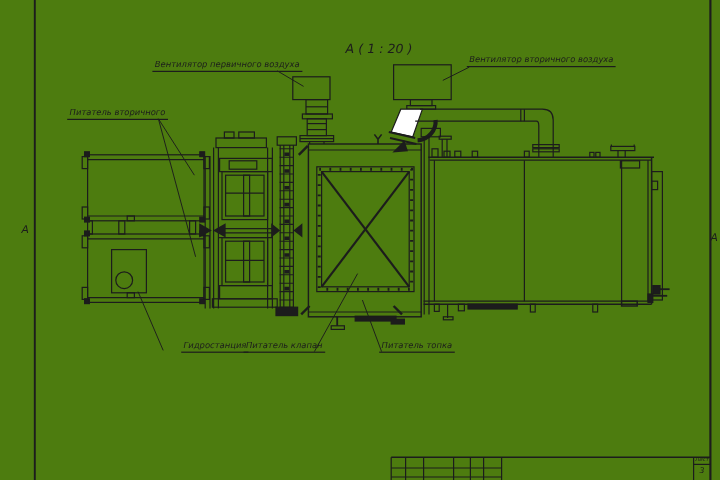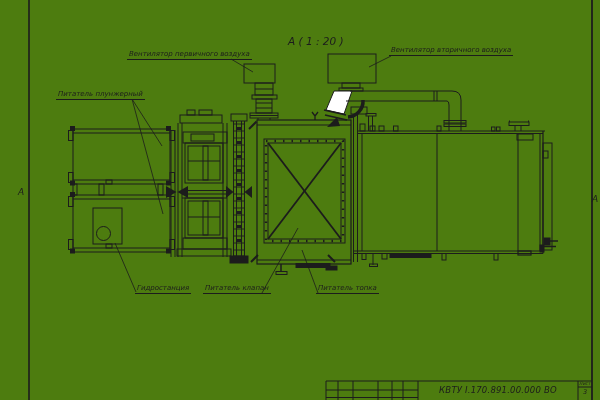--- a/index.html
+++ b/index.html
@@ -231,28 +231,27 @@
       <line x1="318" y1="293" x2="302" y2="250"></line>
     </g>
   </svg>
 
   <div class="view-title" style="left:288px;top:35px">А ( 1 : 20 )</div>
 
   <div class="lbl" style="left:389px;top:46px">Вентилятор вторичного воздуха</div>
 
   <div class="lbl" style="left:127px;top:50px">Вентилятор первичного воздуха</div>
 
-  <div class="lbl" style="left:56px;top:90px">Питатель плунжерный</div>
-
-  <div class="lbl" style="left:135px;top:284px">Гидростанция</div>
+  <div class="lbl" style="left:56px;top:90px">Питатель вторичного</div>
+
+  <div class="lbl" style="left:151px;top:284px">Гидростанция</div>
 
   <div class="lbl" style="left:203px;top:284px">Питатель клапан</div>
 
   <div class="lbl" style="left:316px;top:284px">Питатель топка</div>
 
   <div class="section-marker" style="left:18px;top:187px">А</div>
 
   <div class="section-marker" style="left:592px;top:194px">А</div>
 
-  <div class="tb-doc">КВТУ I.170.891.00.000 ВО</div>
   <div class="tb-sheet-label">Лист</div>
   <div class="tb-sheet-num">3</div>
 </div>
 
 </body></html>

